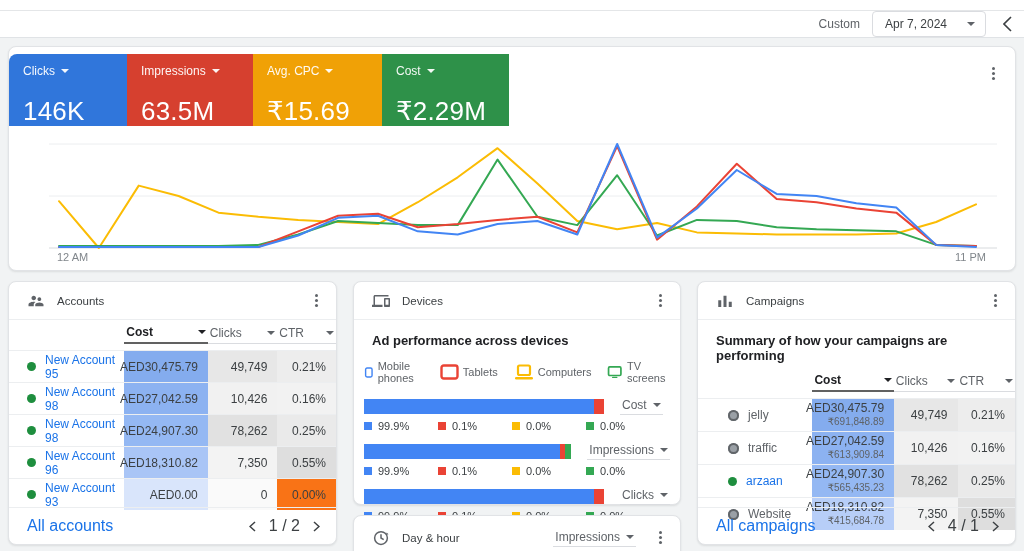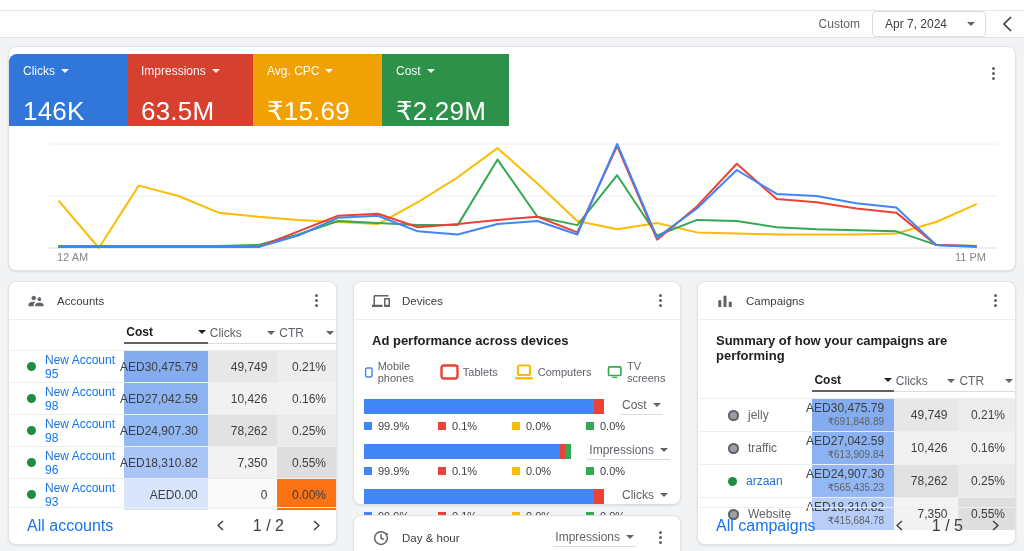--- a/index.html
+++ b/index.html
@@ -61,21 +61,21 @@
   .sort-col { display:flex; width:100%; align-items:center; justify-content:space-between; border-bottom:1px solid #dadce0; padding:0 2px 3px 2px; cursor:pointer; }
   .sort-col.active { border-bottom:2px solid #616161; color:#202124; font-weight:bold; }
   .status-dot { width:9px; height:9px; border-radius:50%; background:#1e8e3e; flex:0 0 auto; }
   .status-donut { width:11px; height:11px; border-radius:50%; background:#9aa0a6; box-shadow:inset 0 0 0 2px #616569; flex:0 0 auto; }
   .link { color:#1a73e8; cursor:pointer; text-decoration:none; }
   .gray-name { color:#5f6368; }
   .cost-two-line { flex-direction:column; align-items:flex-end; justify-content:center; line-height:1.25; }
   .cost-sub { font-size:10px; color:#5f6368;margin-left:28px; }
 
   .card-foot { position:absolute; left:0; bottom:0; width:100%; height:37px; display:flex; align-items:center; justify-content:space-between; padding:0 12px 0 18px; border-top:1px solid #eceef0; font-size:16px; }
-  .pager { display:flex; align-items:flex-start; gap:24px; color:#3c4043; }
+  .pager { display:flex; align-items:center; gap:8px; color:#3c4043; }
   .pg-chevron { width:16px; height:16px; cursor:pointer; display:flex; align-items:center; justify-content:center; }
 
   
   #accounts-card .c0 { width:116px; }
   #accounts-card .c1 { width:84px; }
   #accounts-card .c2 { width:70px; }
   #accounts-card .c3 { width:59px; }
   #accounts-card .trow { height:32px; }
   #accounts-card .col-hdr { height:30px; }
 
@@ -505,21 +505,21 @@
       </div>
     </div>
     <div class="card-foot">
       <a class="link">All campaigns</a>
       <div class="pager">
         <span class="pg-chevron">
             <svg width="7" height="11" viewBox="0 0 7 11">
               <polyline points="6,1 1,5.5 6,10" fill="none" stroke="#3c4043" stroke-width="1.5"></polyline>
             </svg>
           </span>
-        <span>1 / 5</span>
+        <span>4 / 1</span>
         <span class="pg-chevron">
             <svg width="7" height="11" viewBox="0 0 7 11">
               <polyline points="1,1 6,5.5 1,10" fill="none" stroke="#3c4043" stroke-width="1.5"></polyline>
             </svg>
           </span>
       </div>
     </div>
   </div>
 
 </div>

